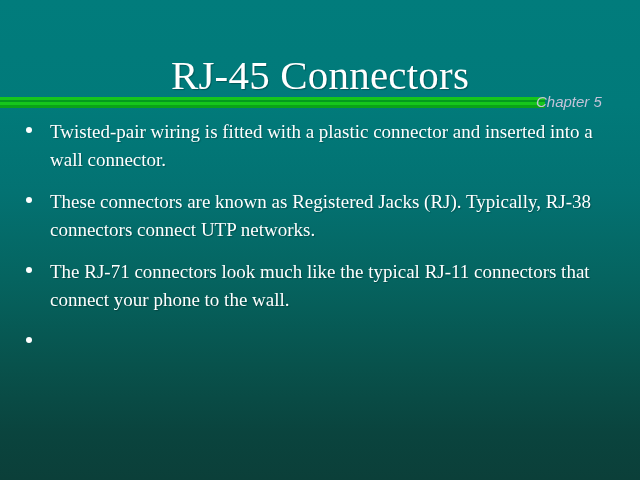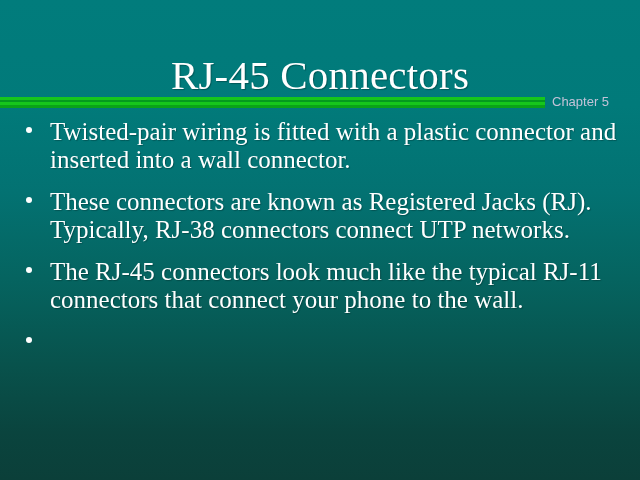--- a/index.html
+++ b/index.html
@@ -80,27 +80,28 @@
     position: absolute;
     left: 0; top: 8px;
     width: 100%;
     height: 3px;
     background: #0aa318;
   }
 
   
   .chapter-label {
     position: absolute;
-    left: 552px;
+    left: 536px;
     top: 93px;
     color: #c3c3d8;
     font-family: "Liberation Sans", sans-serif;
-    font-size: 13px;
+    font-size: 15px;
     line-height: 18px;
     white-space: nowrap;
+    font-style: italic;
   }
 
   
   .bullet-list {
     position: absolute;
     left: 0;
     top: 118px;
     width: 640px;
   }
   .bullet-item {
@@ -115,21 +116,21 @@
     top: 9px;
     width: 6px;
     height: 6px;
     border-radius: 50%;
     background: #ffffff;
   }
   .bullet-text {
     display: block;
     color: #ffffff;
     font-family: "Liberation Serif", serif;
-    font-size: 25px;
+    font-size: 19px;
     line-height: 28px;
     text-shadow: 1px 1px 1px rgba(0,0,0,0.25);
   }
 </style>
 </head>
 <body>
 
 <div class="slide">
 
   <div class="title-area">
@@ -152,21 +153,21 @@
       <span class="bullet-text">Twisted-pair wiring is fitted with a plastic connector and inserted into a wall connector.</span>
     </div>
 
     <div class="bullet-item">
       <span class="bullet-marker"></span>
       <span class="bullet-text">These connectors are known as Registered Jacks (RJ). Typically, RJ-38 connectors connect UTP networks.</span>
     </div>
 
     <div class="bullet-item">
       <span class="bullet-marker"></span>
-      <span class="bullet-text">The RJ-45 connectors look much like the typical RJ-11 connectors that connect your phone to the wall.</span>
+      <span class="bullet-text">The RJ-71 connectors look much like the typical RJ-11 connectors that connect your phone to the wall.</span>
     </div>
 
     <div class="bullet-item">
       <span class="bullet-marker"></span>
     </div>
 
   </div>
 
 </div>
 

